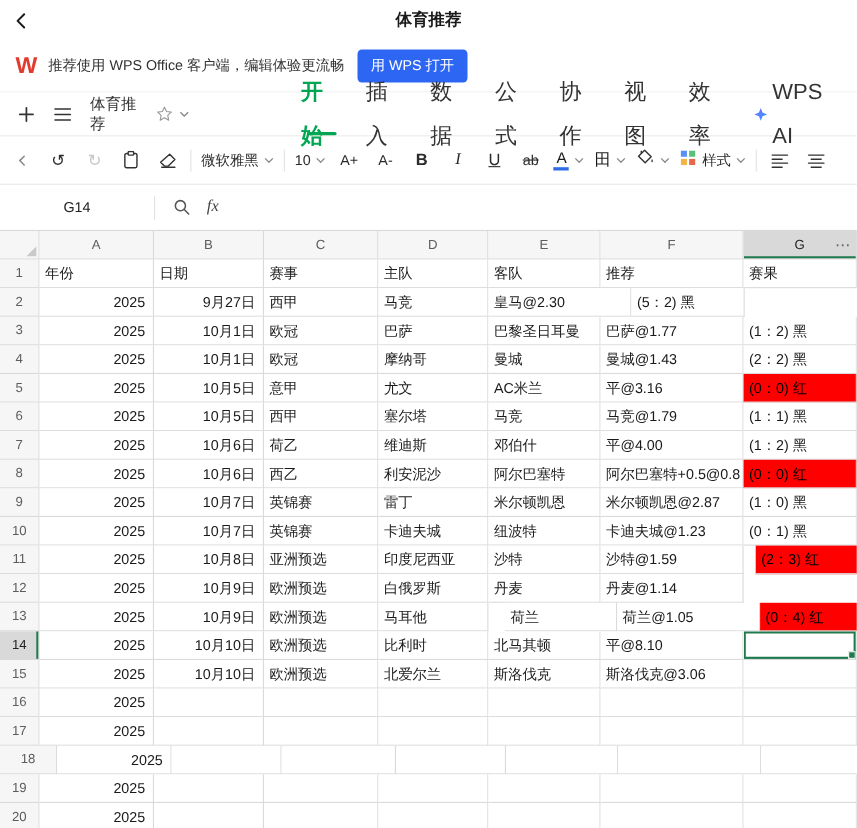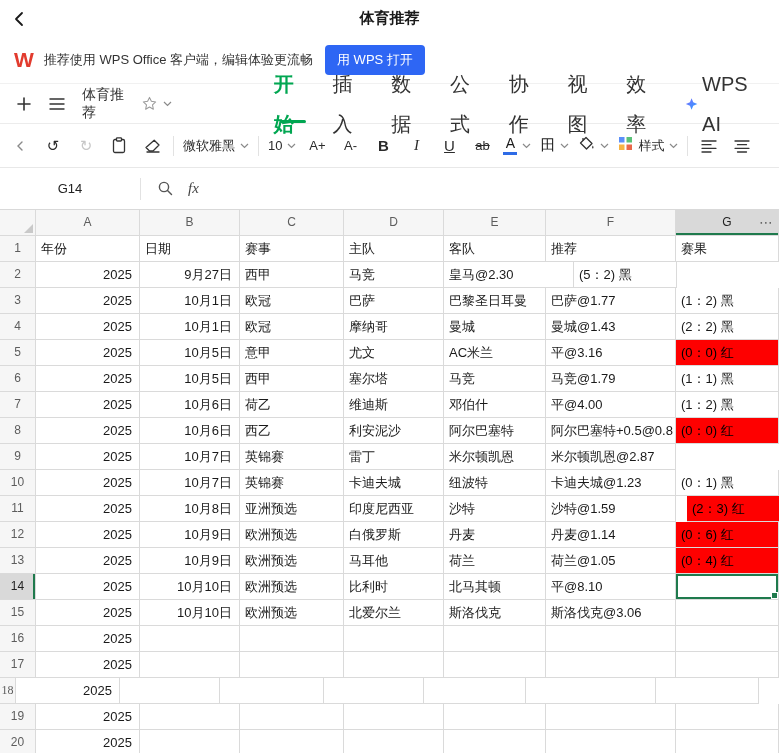--- a/index.html
+++ b/index.html
@@ -336,20 +336,21 @@
         <div class="g-cell red" style="width: 103px;">(0：0) 红</div>
       </div>
       <div class="g-row">
         <div class="g-cell g-rowhead" style="width: 36px;">9</div>
         <div class="g-cell num" style="width: 104px;">2025</div>
         <div class="g-cell num" style="width: 100px;">10月7日</div>
         <div class="g-cell" style="width: 104px;">英锦赛</div>
         <div class="g-cell" style="width: 100px;">雷丁</div>
         <div class="g-cell" style="width: 102px;">米尔顿凯恩</div>
         <div class="g-cell" style="width: 130px;">米尔顿凯恩@2.87</div>
+        <div class="g-cell" style="width: 103px;">(1：0) 黑</div>
       </div>
       <div class="g-row">
         <div class="g-cell g-rowhead" style="width: 36px;">10</div>
         <div class="g-cell num" style="width: 104px;">2025</div>
         <div class="g-cell num" style="width: 100px;">10月7日</div>
         <div class="g-cell" style="width: 104px;">英锦赛</div>
         <div class="g-cell" style="width: 100px;">卡迪夫城</div>
         <div class="g-cell" style="width: 102px;">纽波特</div>
         <div class="g-cell" style="width: 130px;">卡迪夫城@1.23</div>
         <div class="g-cell" style="width: 103px;">(0：1) 黑</div>
@@ -365,29 +366,28 @@
         <div class="g-cell red" style="width: 117px; margin-left: 11px;">(2：3) 红</div>
       </div>
       <div class="g-row">
         <div class="g-cell g-rowhead" style="width: 36px;">12</div>
         <div class="g-cell num" style="width: 104px;">2025</div>
         <div class="g-cell num" style="width: 100px;">10月9日</div>
         <div class="g-cell" style="width: 104px;">欧洲预选</div>
         <div class="g-cell" style="width: 100px;">白俄罗斯</div>
         <div class="g-cell" style="width: 102px;">丹麦</div>
         <div class="g-cell" style="width: 130px;">丹麦@1.14</div>
-        <div class="g-cell red" style="width: 103px;">(0：6) 红</div>
       </div>
       <div class="g-row">
         <div class="g-cell g-rowhead" style="width: 36px;">13</div>
         <div class="g-cell num" style="width: 104px;">2025</div>
         <div class="g-cell num" style="width: 100px;">10月9日</div>
         <div class="g-cell" style="width: 104px;">欧洲预选</div>
         <div class="g-cell" style="width: 100px;">马耳他</div>
-        <div class="g-cell" style="width: 102px;">荷兰</div>
+        <div class="g-cell" style="width: 102px; margin-left: 15px;">荷兰</div>
         <div class="g-cell" style="width: 130px;">荷兰@1.05</div>
         <div class="g-cell red" style="width: 103px;">(0：4) 红</div>
       </div>
       <div class="g-row">
         <div class="g-cell g-rowhead sel-rowhead" style="width: 36px;">14</div>
         <div class="g-cell num" style="width: 104px;">2025</div>
         <div class="g-cell num" style="width: 100px;">10月10日</div>
         <div class="g-cell" style="width: 104px;">欧洲预选</div>
         <div class="g-cell" style="width: 100px;">比利时</div>
         <div class="g-cell" style="width: 102px;">北马其顿</div>
@@ -418,21 +418,21 @@
         <div class="g-cell g-rowhead" style="width: 36px;">17</div>
         <div class="g-cell num" style="width: 104px;">2025</div>
         <div class="g-cell num" style="width: 100px;"></div>
         <div class="g-cell" style="width: 104px;"></div>
         <div class="g-cell" style="width: 100px;"></div>
         <div class="g-cell" style="width: 102px;"></div>
         <div class="g-cell" style="width: 130px;"></div>
         <div class="g-cell" style="width: 103px;"></div>
       </div>
       <div class="g-row">
-        <div class="g-cell g-rowhead" style="width: 16px; font-family: Liberation Serif, serif;">18</div>
+        <div class="g-cell g-rowhead" style="width: 52px;">18</div>
         <div class="g-cell num" style="width: 104px;">2025</div>
         <div class="g-cell num" style="width: 100px;"></div>
         <div class="g-cell" style="width: 104px;"></div>
         <div class="g-cell" style="width: 100px;"></div>
         <div class="g-cell" style="width: 102px;"></div>
         <div class="g-cell" style="width: 130px;"></div>
         <div class="g-cell" style="width: 103px;"></div>
       </div>
       <div class="g-row">
         <div class="g-cell g-rowhead" style="width: 36px;">19</div>

